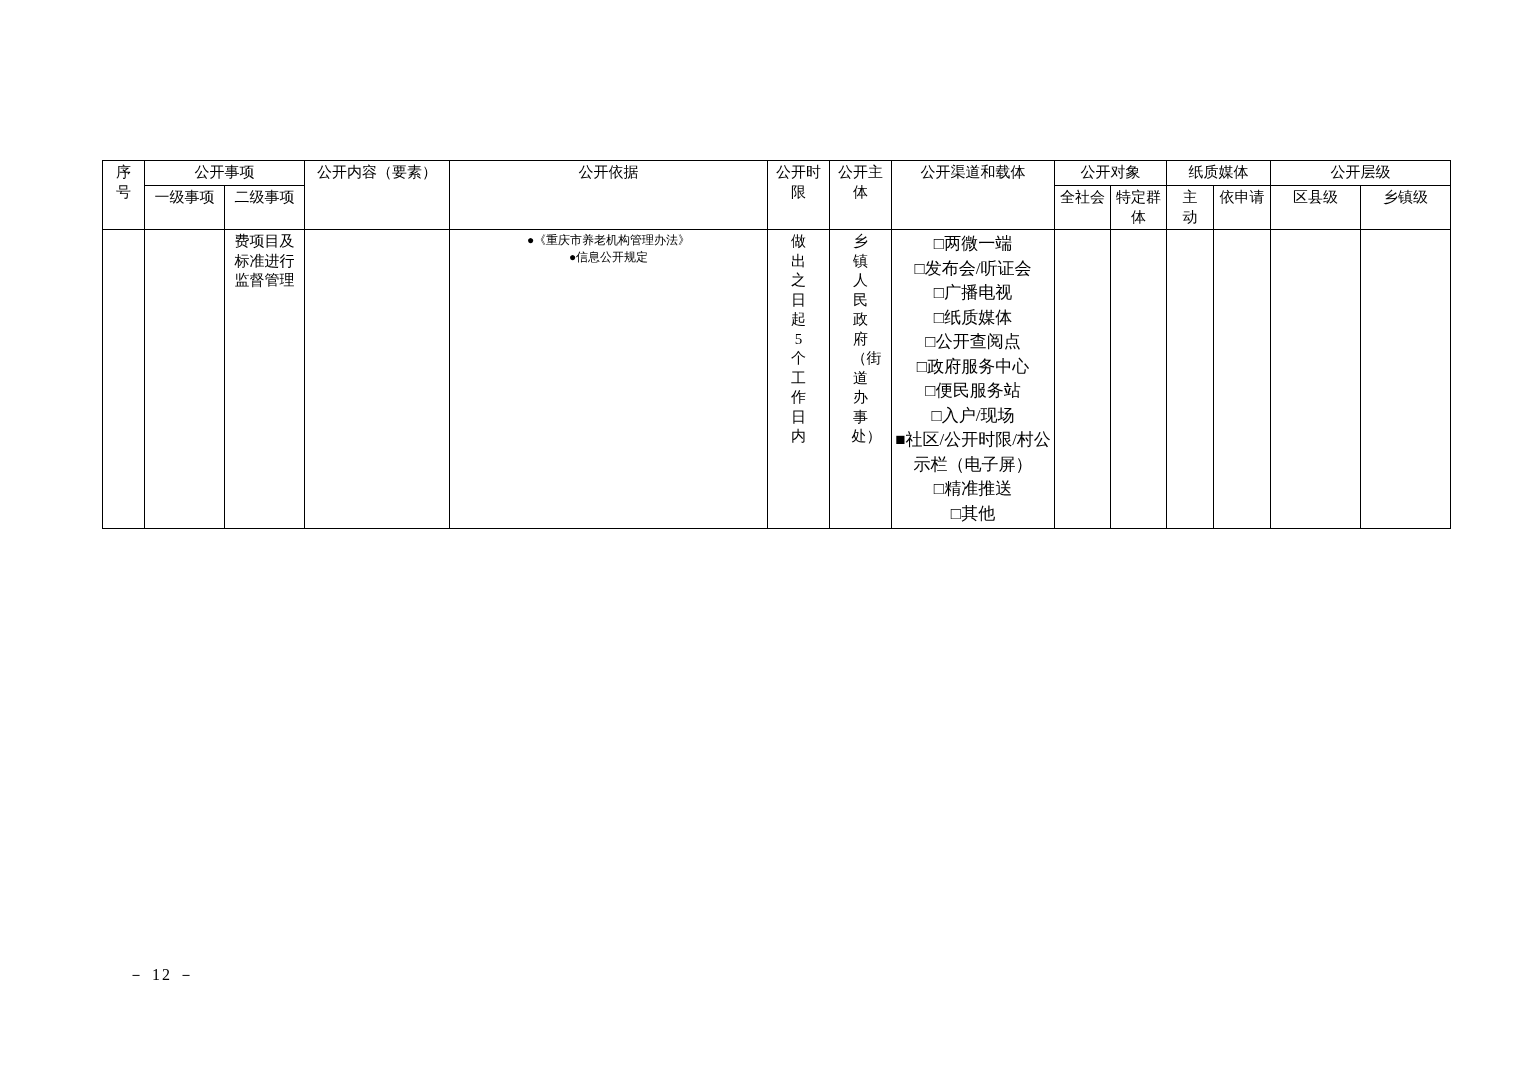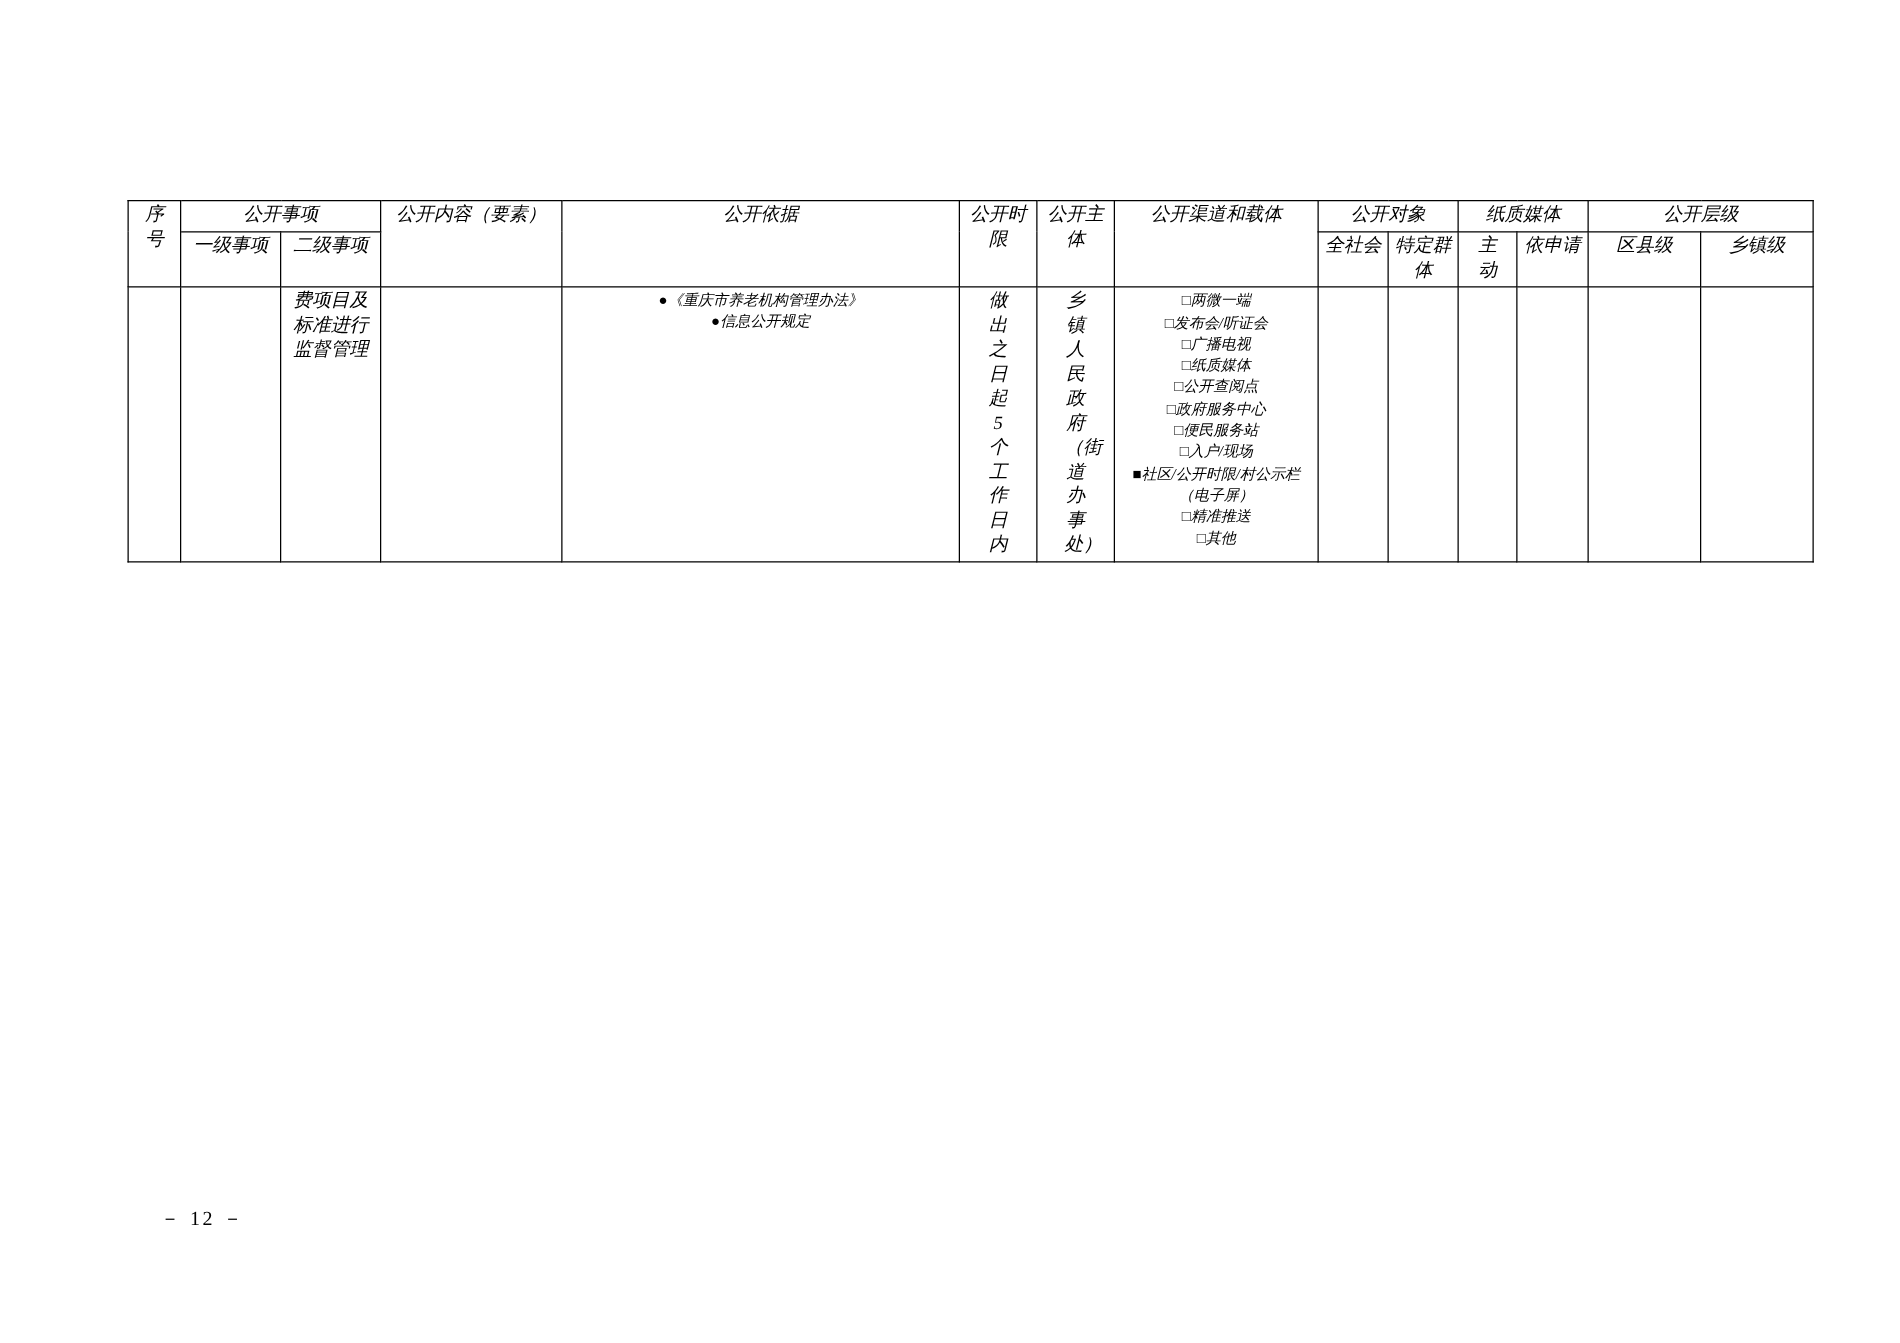--- a/index.html
+++ b/index.html
@@ -18,21 +18,20 @@
     position: relative;
     width: 1520px;
     height: 1074px;
     box-sizing: border-box;
   }
   .table-wrap {
     position: absolute;
     left: 102px;
     top: 160px;
     width: 1318px;
-    font-style: italic;
   }
   table.disclosure {
     border-collapse: collapse;
     table-layout: fixed;
     width: 1318px;
     font-size: 14.5px;
     line-height: 1.32;
   }
   table.disclosure td,
   table.disclosure th {
@@ -71,21 +70,21 @@
     display: block;
     width: 1.2em;
     margin: 0 auto;
     word-break: break-all;
     text-align: center;
   }
   .channel-list {
     text-align: left;
     padding-left: 6px;
     padding-top: 5px;
-    font-size: 12px;
+    font-size: 17px;
     line-height: 1.44;
   }
   .channel-item {
     white-space: nowrap;
   }
   .basis-line {
     white-space: nowrap;
   }
   .page-number {
     position: absolute;

